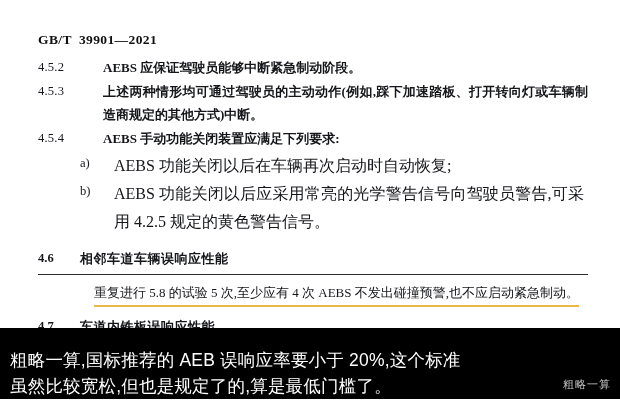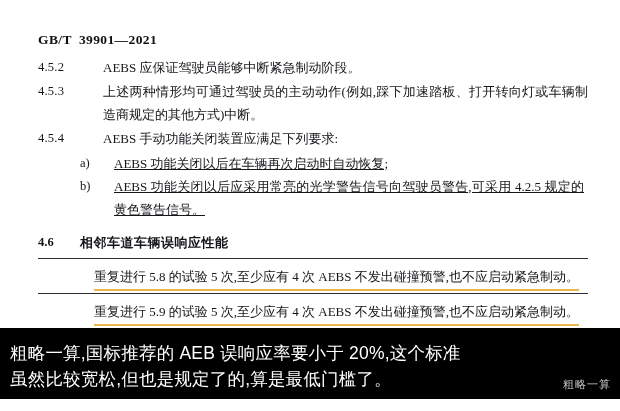--- a/index.html
+++ b/index.html
@@ -62,42 +62,42 @@
     flex: 0 0 auto;
     width: 42px;
     font-size: 12.6px;
     color: #15161a;
     letter-spacing: 0.2px;
   }
   .clause .txt {
     flex: 1 1 auto;
     text-align: justify;
     font-size: 13px;
+    font-weight: bold;
   }
   .sub-list {
     margin: 0;
     padding: 0;
     list-style: none;
   }
   .sub-item {
     display: flex;
     align-items: flex-start;
     margin-left: 42px;
   }
   .sub-item .marker {
     flex: 0 0 auto;
     width: 34px;
     font-size: 12.6px;
   }
   .sub-item .sub-txt {
     flex: 1 1 auto;
     text-align: justify;
-    font-size: 13px;
+    font-size: 16px;
     padding-right: 4px;
-    text-decoration: underline;
   }
   .section-head {
     display: flex;
     align-items: flex-start;
     margin-top: 10px;
   }
   .section-head .num {
     flex: 0 0 auto;
     width: 42px;
     font-size: 12.6px;
@@ -140,21 +140,21 @@
     left: 0;
     bottom: 0;
     width: 620px;
     height: 71px;
     background: #000000;
     color: #ffffff;
   }
   .caption-text {
     position: absolute;
     left: 10px;
-    top: 12px;
+    top: 19px;
     width: 520px;
     font-family: "Liberation Sans", sans-serif;
     font-size: 17.5px;
     line-height: 1.5;
     color: #ffffff;
     letter-spacing: 0.2px;
   }
   .watermark {
     position: absolute;
     right: 9px;
@@ -206,20 +206,24 @@
 
       <div class="section-head">
         <span class="num">4.6</span>
         <span class="txt">相邻车道车辆误响应性能</span>
       </div>
       <hr class="rule">
       <div class="para-indent">
         <span class="underline-yellow">重复进行 5.8 的试验 5 次,至少应有 4 次 AEBS 不发出碰撞预警,也不应启动紧急制动。</span>
       </div>
 
+      <div class="section-head">
+        <span class="num">4.7</span>
+        <span class="txt">车道内铁板误响应性能</span>
+      </div>
       <hr class="rule">
       <div class="para-indent">
         <span class="underline-yellow">重复进行 5.9 的试验 5 次,至少应有 4 次 AEBS 不发出碰撞预警,也不应启动紧急制动。</span>
       </div>
 
     </div>
   </div>
 
   <div class="caption-bar">
     <div class="caption-text">

